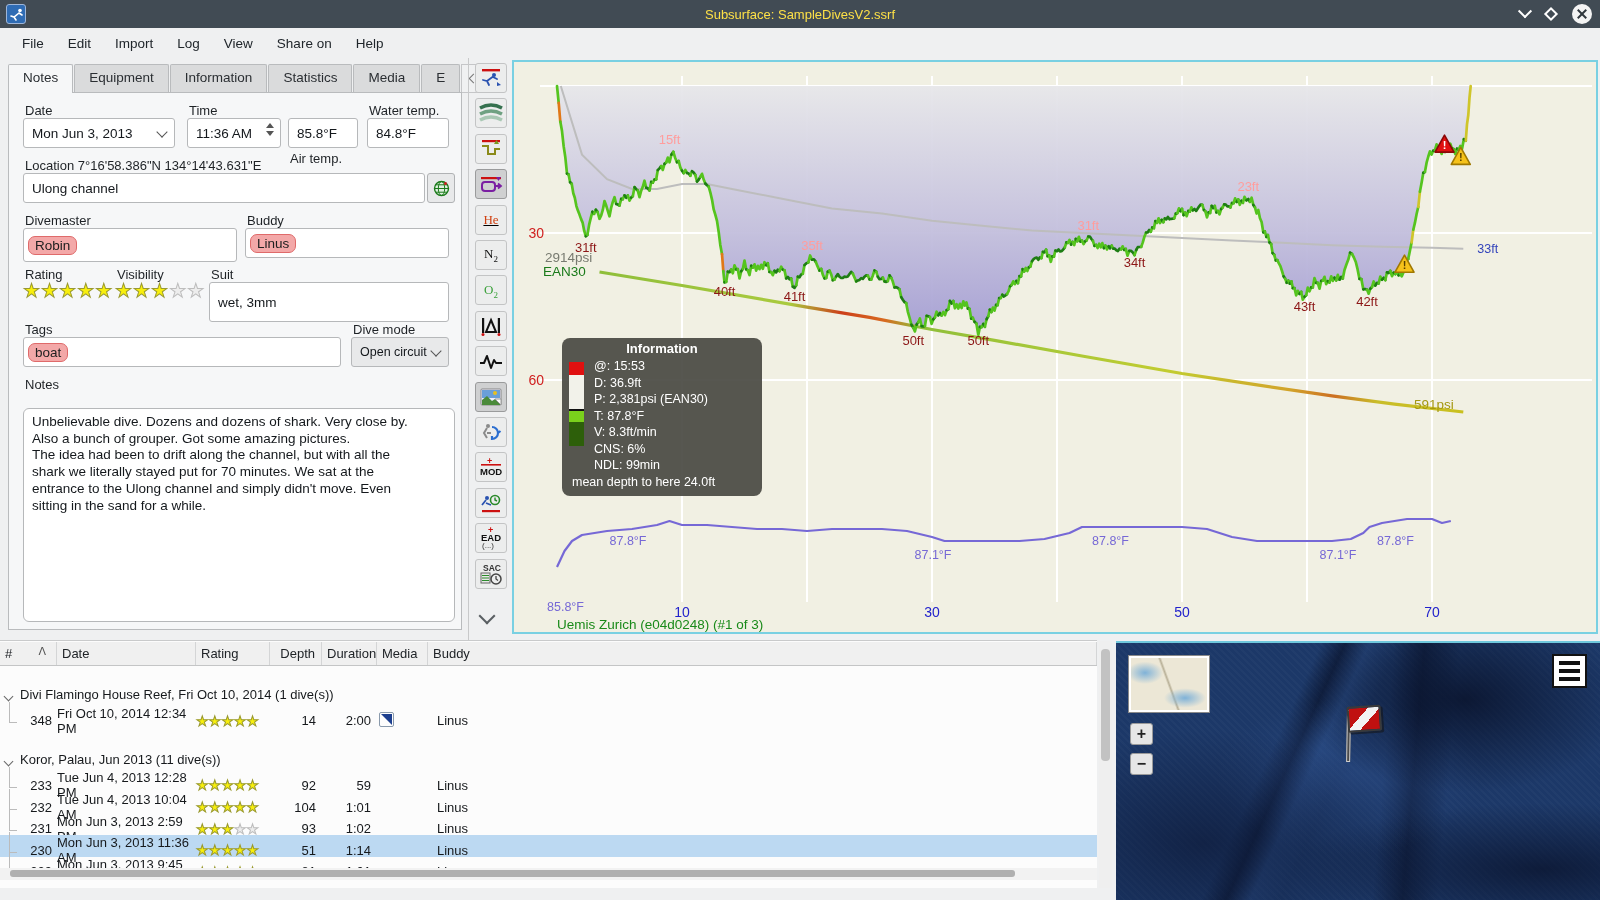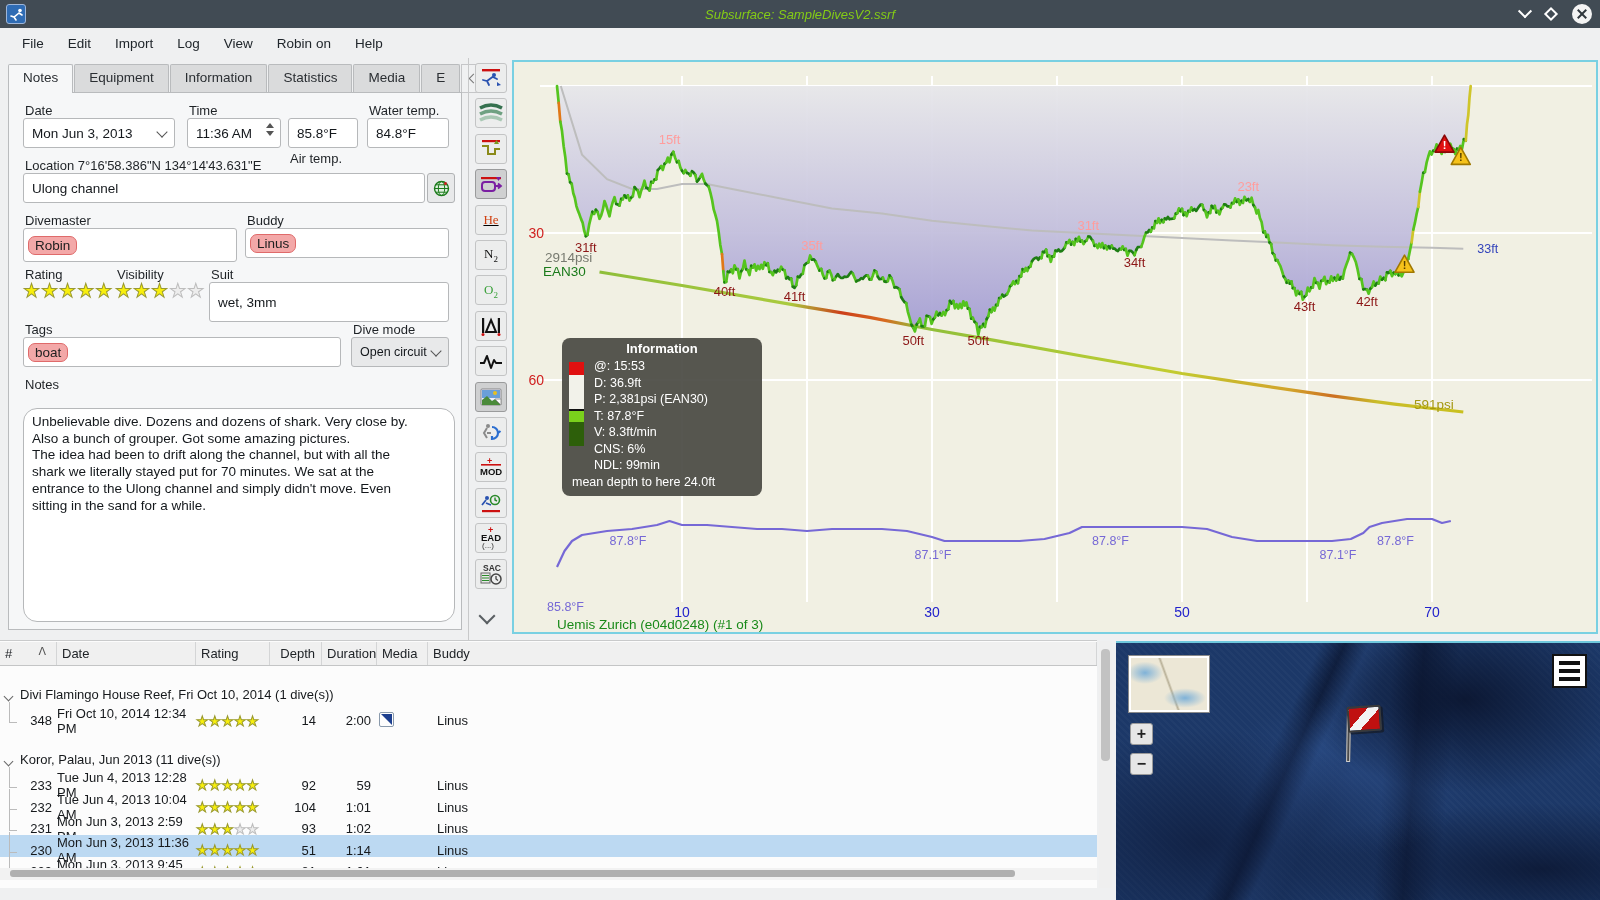--- a/index.html
+++ b/index.html
@@ -2,21 +2,21 @@
 <html><head>
 <meta charset="utf-8">
 <style>
   * { margin:0; padding:0; box-sizing:border-box; }
   html,body { width:1600px; height:900px; overflow:hidden; font-family:"Liberation Sans", sans-serif; background:#eff0f1; }
 
   
   .titlebar { position:absolute; left:0; top:0; width:1600px; height:28px; background:#414b54; display:flex; align-items:center; }
   .titlebar .appicon { position:absolute; left:6px; top:4px; width:20px; height:20px; background:#2f6cb4; border-radius:3px; border:1px solid #9fb6d8; }
   .titlebar .appicon svg { position:absolute; left:2px; top:2px; }
-  .titlebar .wtitle { width:100%; text-align:center; color:#84cc16; font-size:13px;font-style:italic; }
+  .titlebar .wtitle { width:100%; text-align:center; color:#fde047; font-size:13px; }
   .winctl { position:absolute; top:0; right:8px; height:28px; display:flex; align-items:center; gap:16px; }
   .chev { width:10px; height:10px; border-right:2px solid #fff; border-bottom:2px solid #fff; transform:rotate(45deg) translate(-2px,-2px); }
   .diam { width:10px; height:10px; border:2px solid #fff; transform:rotate(45deg); }
   .closebtn { width:20px; height:20px; background:#f4f4f4; border-radius:50%; position:relative; }
   .closebtn i { position:absolute; left:4px; top:9px; width:12px; height:2px; background:#30373d; }
   .closebtn i:first-child { transform:rotate(45deg); }
   .closebtn i:last-child  { transform:rotate(-45deg); }
 
   
   .menubar { position:absolute; left:0; top:28px; width:1600px; height:30px; background:#eff0f1; display:flex; align-items:center; padding-left:10px; gap:0; }
@@ -36,21 +36,21 @@
   .combochev { position:absolute; right:8px; width:8px; height:8px; border-right:1.7px solid #555; border-bottom:1.7px solid #555; transform:rotate(45deg); top:9px; }
   .spin { position:absolute; right:6px; top:4px; display:flex; flex-direction:column; gap:3px; }
   .spin b { width:0; height:0; border-left:4px solid transparent; border-right:4px solid transparent; }
   .spin .up { border-bottom:5px solid #555; }
   .spin .dn { border-top:5px solid #555; }
   .chip { background:#f3a8a8; border:1px solid #df6a6a; border-radius:7px; padding:1px 6px; font-size:13.5px; color:#202020; }
   .stars { position:absolute; font-size:19px; letter-spacing:1px; }
   .star-y { color:#f8ef0c; -webkit-text-stroke:1px #9a9a30; }
   .star-g { color:#ededed; -webkit-text-stroke:1px #bdbdbd; }
   .globebtn { position:absolute; width:28px; height:30px; background:#e8e9ea; border:1px solid #b0b2b4; border-radius:3px; display:flex; align-items:center; justify-content:center; }
-  .notesbox { position:absolute; left:14px; top:315px; width:432px; height:214px; background:#fff; border:1px solid #b6b8ba; border-radius:14px; padding:5px 8px; font-size:13.5px; line-height:1.24; color:#14181c; white-space:pre-line; }
+  .notesbox { position:absolute; left:14px; top:315px; width:432px; height:214px; background:#fff; border:1px solid #b6b8ba; border-radius:6px; padding:5px 8px; font-size:13.5px; line-height:1.24; color:#14181c; white-space:pre-line; }
 
   
   .ptoolbar { position:absolute; left:468px; top:58px; width:44px; height:582px; border-left:1px solid #c8c9ca; }
   .pbtn { position:absolute; left:6px; width:32px; height:30px; background:#eceded; border:1px solid #c3c4c5; border-radius:3px; display:flex; align-items:center; justify-content:center; font-size:12px; }
   .pbtn.sel { background:#cfd0d1; border-color:#9a9b9c; }
   .pbtn svg { display:block; }
   .ptool-collapse { position:absolute; left:12px; top:552px; width:12px; height:12px; border-right:2.5px solid #5a5f63; border-bottom:2.5px solid #5a5f63; transform:rotate(45deg); }
 
   
   .chartwrap { position:absolute; left:512px; top:60px; width:1086px; height:574px; background:#f1f0e3; border:2px solid #79d0e2; }
@@ -125,21 +125,21 @@
       </span>
   </span>
 </div>
 
 <div class="menubar">
     <span class="mi">File</span>
     <span class="mi">Edit</span>
     <span class="mi">Import</span>
     <span class="mi">Log</span>
     <span class="mi">View</span>
-    <span class="mi">Robin on</span>
+    <span class="mi">Share on</span>
     <span class="mi">Help</span>
   </div>
 
 <div class="tabrow">
     <span class="tab active">Notes</span>
     <span class="tab">Equipment</span>
     <span class="tab">Information</span>
     <span class="tab">Statistics</span>
     <span class="tab">Media</span>
     <span class="tab">E</span>

